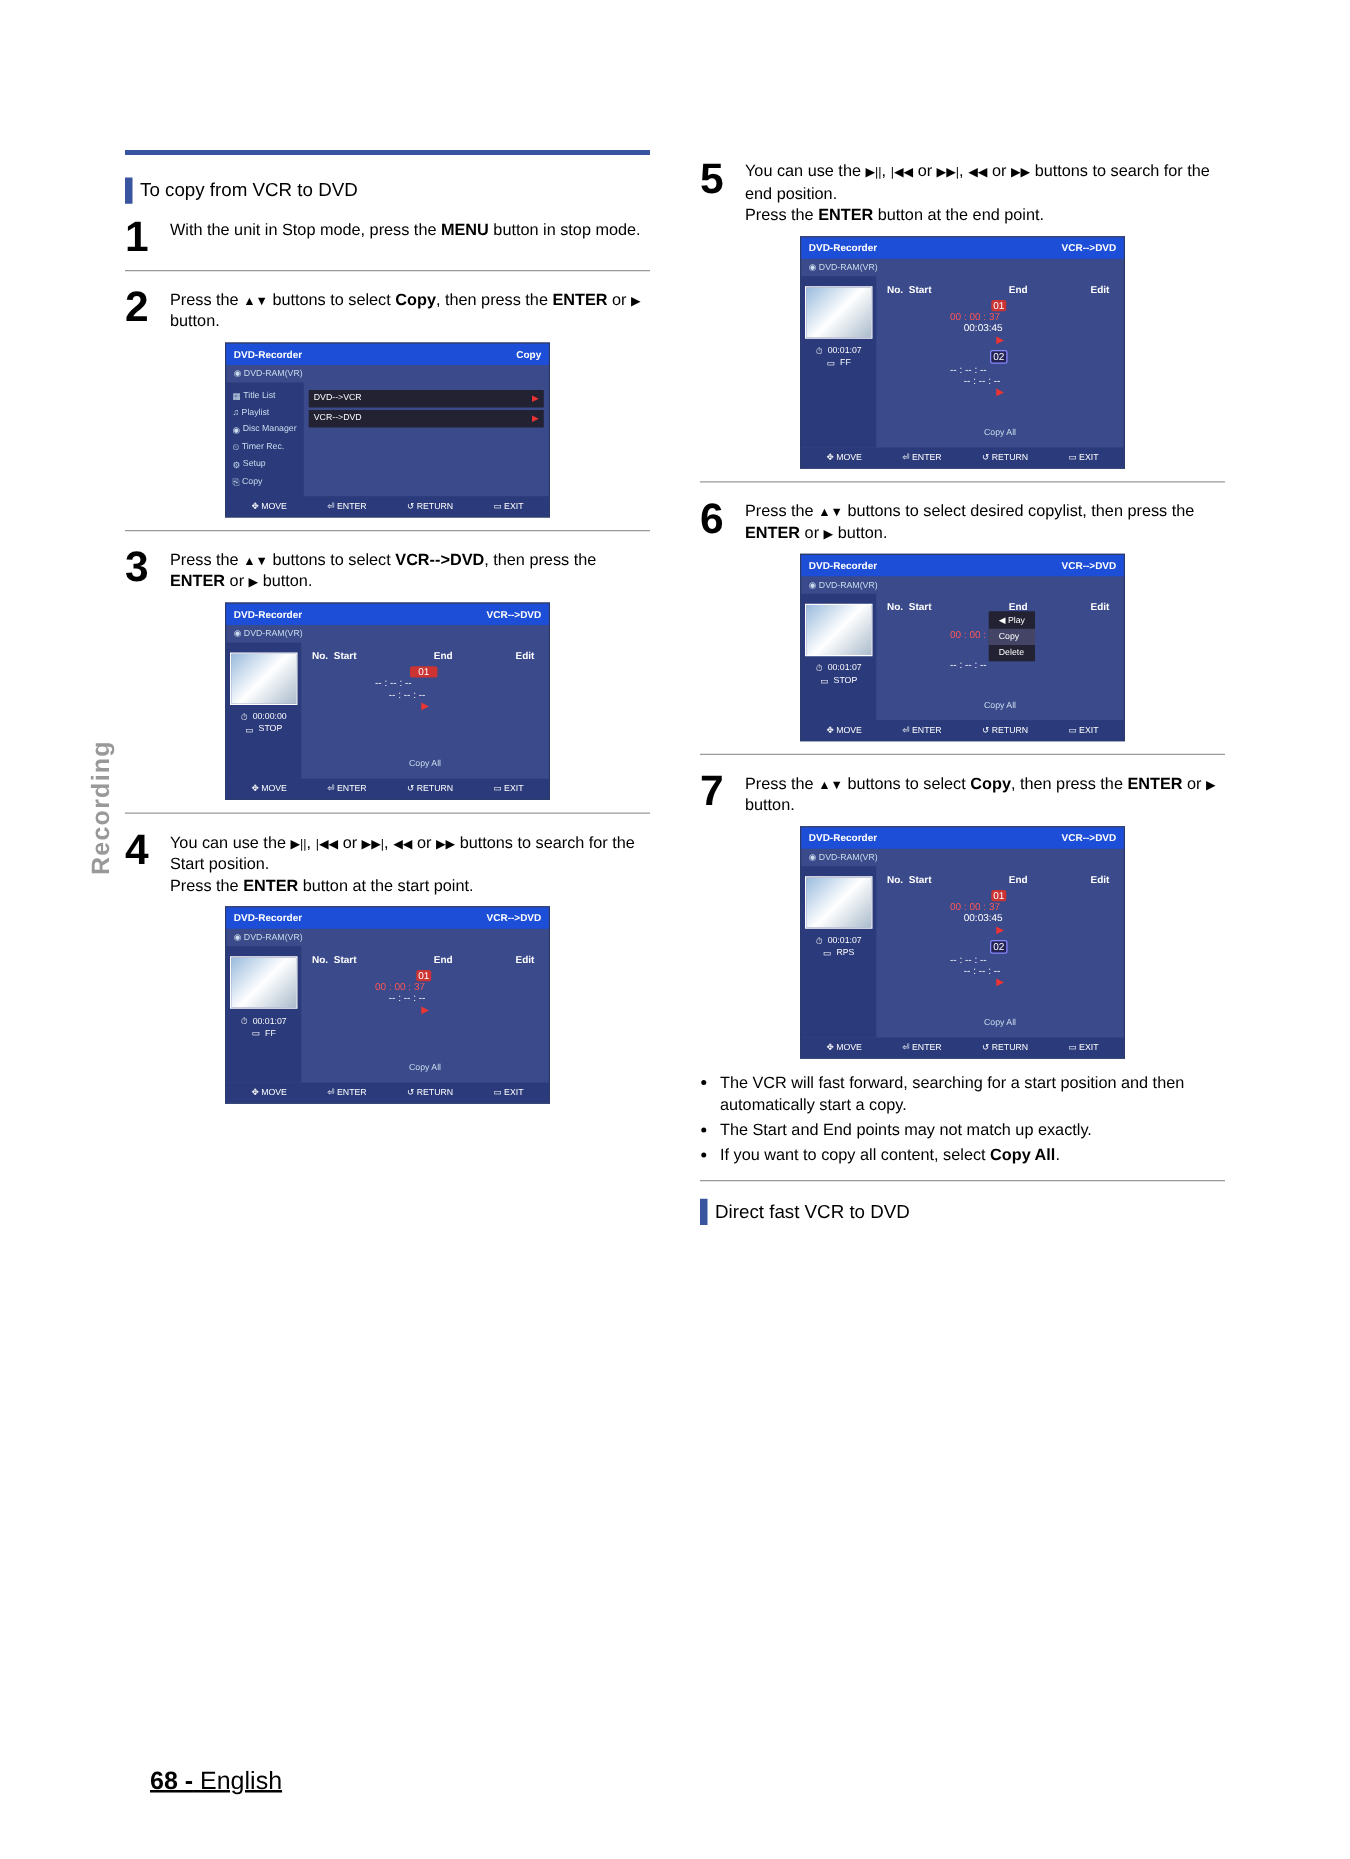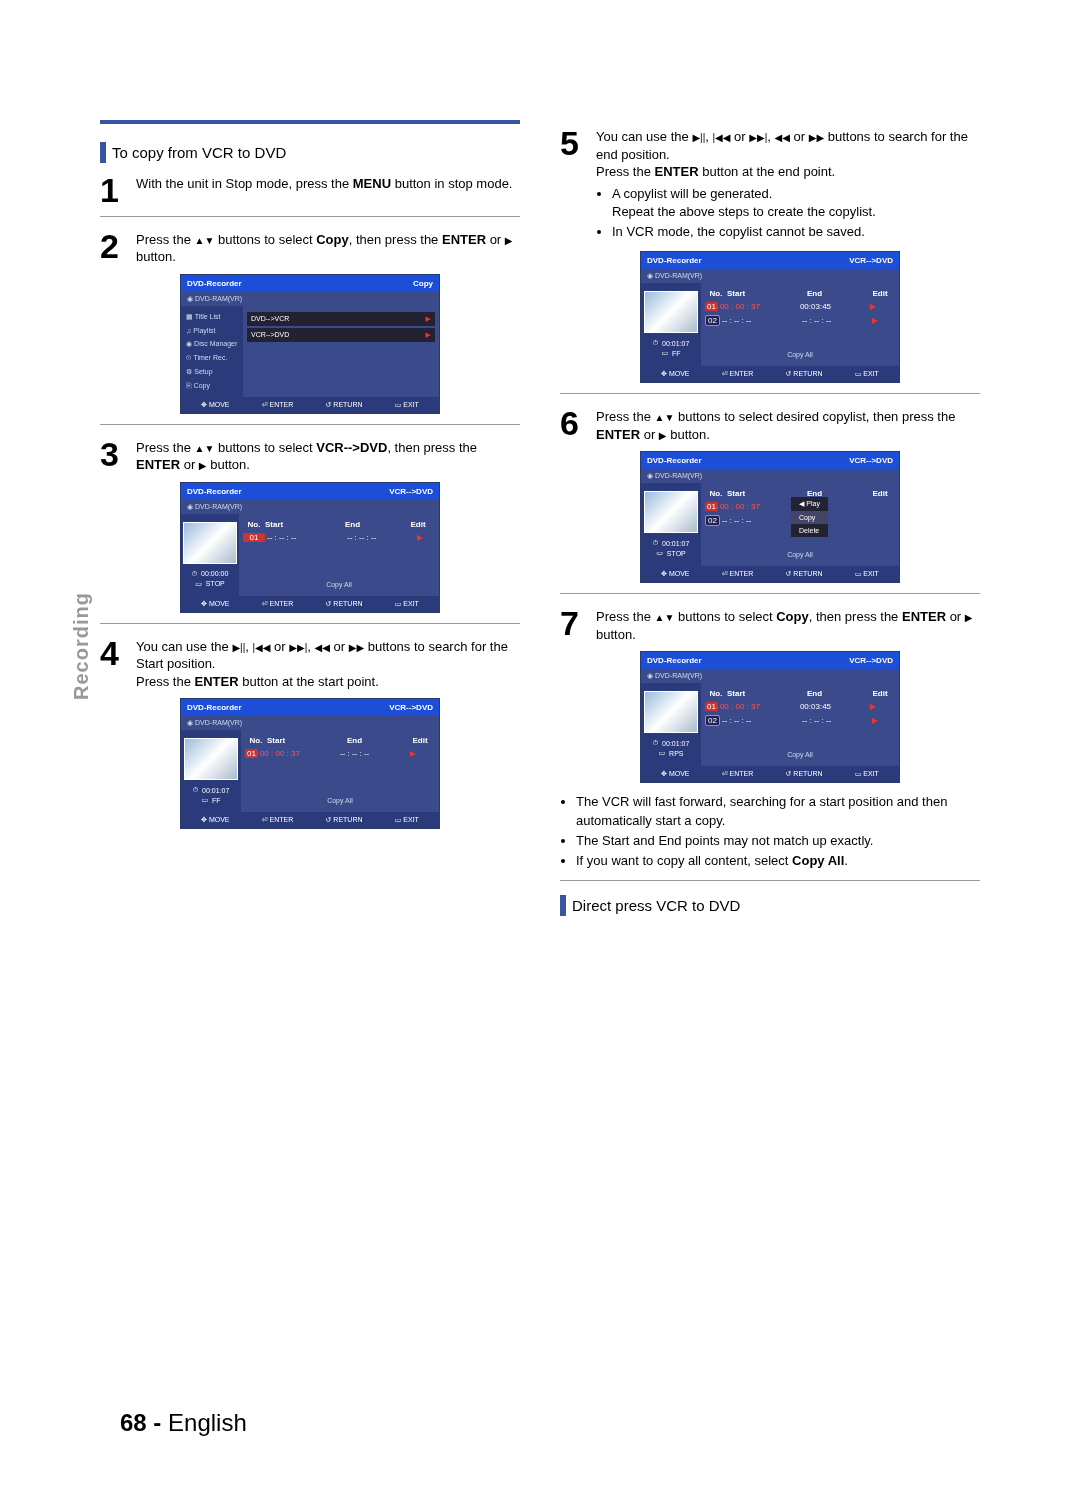--- a/index.html
+++ b/index.html
@@ -24,34 +24,34 @@
   .osd-side .it { padding: 3px 2px; color: #cde; display:flex; align-items:center; gap:2px;}
   .osd-main { flex: 1; padding: 4px; position: relative; }
   .osd-btn { background: #223; padding: 3px 4px; margin: 2px 0; display: flex; align-items:center; justify-content: space-between; font-size: 7px; }
   .osd-btn .arr { color: #e33; }
   .osd-th { display:flex; padding: 2px 0; font-weight: bold; }
   .osd-th span, .osd-tr span { display:inline-block; }
   .c-no { width: 22px; text-align:center;}
   .c-st { width: 80px; }
   .c-en { width: 58px; }
   .c-ed { width: 30px; text-align:center;}
-  .osd-tr { display:flex; padding:2px 0; align-items:center; }
+  .osd-tr { display:flex; padding:2px 0; align-items:center;flex-direction:column; }
   .osd-tr .pill { background:#c33; border-radius:2px; padding:0 2px; display:inline-block; margin-right:2px;}
   .osd-tr .arr { color:#e33; }
   .copyall { text-align:center; font-size:7px; color:#cde; padding:3px 0 4px 0; }
   .osd-foot { display:flex; justify-content: space-around; padding:4px 4px; background:#2a3a7a; font-size:7px; }
   .osd-foot span::before { content:''; }
   .thumb { width:54px; height:42px; background: linear-gradient(135deg,#9bd 0%, #fff 50%, #abc 100%); margin:4px auto; border:1px solid #fff; }
   .thumb-row { display:flex; flex-direction:column; align-items:center; font-size:7px; gap:2px; padding:4px 2px;}
   .thumb-row .t { display:flex; align-items:center; gap:4px;}
   .popup { position:absolute; left:90px; top:14px; background:#223; font-size:7px; }
   .popup div { padding:3px 8px; }
   .bul { list-style: disc; padding-left: 16px; font-size: 13px; line-height: 1.4; }
   .bul li { margin: 2px 0; }
-  .footer { position:absolute; left:120px; bottom:50px; font-size:24px; }
+  .footer { position:absolute; left:120px; bottom:50px; font-size:20px;text-decoration:underline; }
   .footer .pn { font-weight:bold; }
   b { font-weight: bold; }
   .tri { display:inline-block; font-size:10px; }
 </style>
 </head>
 <body>
 
 <div class="section-side">Recording</div>
 
 <div class="page">
@@ -205,24 +205,20 @@
     </div>
   </div>
 
   <div class="col">
 
     <div class="step">
       <div class="step-num">5</div>
       <div class="step-body">
         You can use the <span class="tri">▶||</span>, <span class="tri">|◀◀</span> or <span class="tri">▶▶|</span>, <span class="tri">◀◀</span> or <span class="tri">▶▶</span> buttons to search for the end position.<br>
         Press the <b>ENTER</b> button at the end point.
-        <ul class="bul" style="margin-top:4px">
-          <li><span>A copylist will be generated.</span><br><span>Repeat the above steps to create the copylist.</span></li>
-          <li>In VCR mode, the copylist cannot be saved.</li>
-        </ul>
       </div>
     </div>
 
     <div class="osd">
       <div class="osd-hdr">
         <span>DVD-Recorder</span>
         <span>VCR--&gt;DVD</span>
       </div>
       <div class="osd-sub">◉ <span>DVD-RAM(VR)</span></div>
       <div class="osd-body">
@@ -367,21 +363,21 @@
 
     <ul class="bul" style="margin-top:10px">
       <li>The VCR will fast forward, searching for a start position and then automatically start a copy.</li>
       <li>The Start and End points may not match up exactly.</li>
       <li><span>If you want to copy all content, select </span><b>Copy All</b><span>.</span></li>
     </ul>
     <hr class="step-hr">
 
     <div class="sec-head">
       <div class="h-bar"></div>
-      <div class="title">Direct press VCR to DVD</div>
+      <div class="title">Direct fast VCR to DVD</div>
     </div>
   </div>
 </div>
 
 <div class="footer">
   <span class="pn">68 -</span>
   <span>English</span>
 </div>
 
 </body></html>

